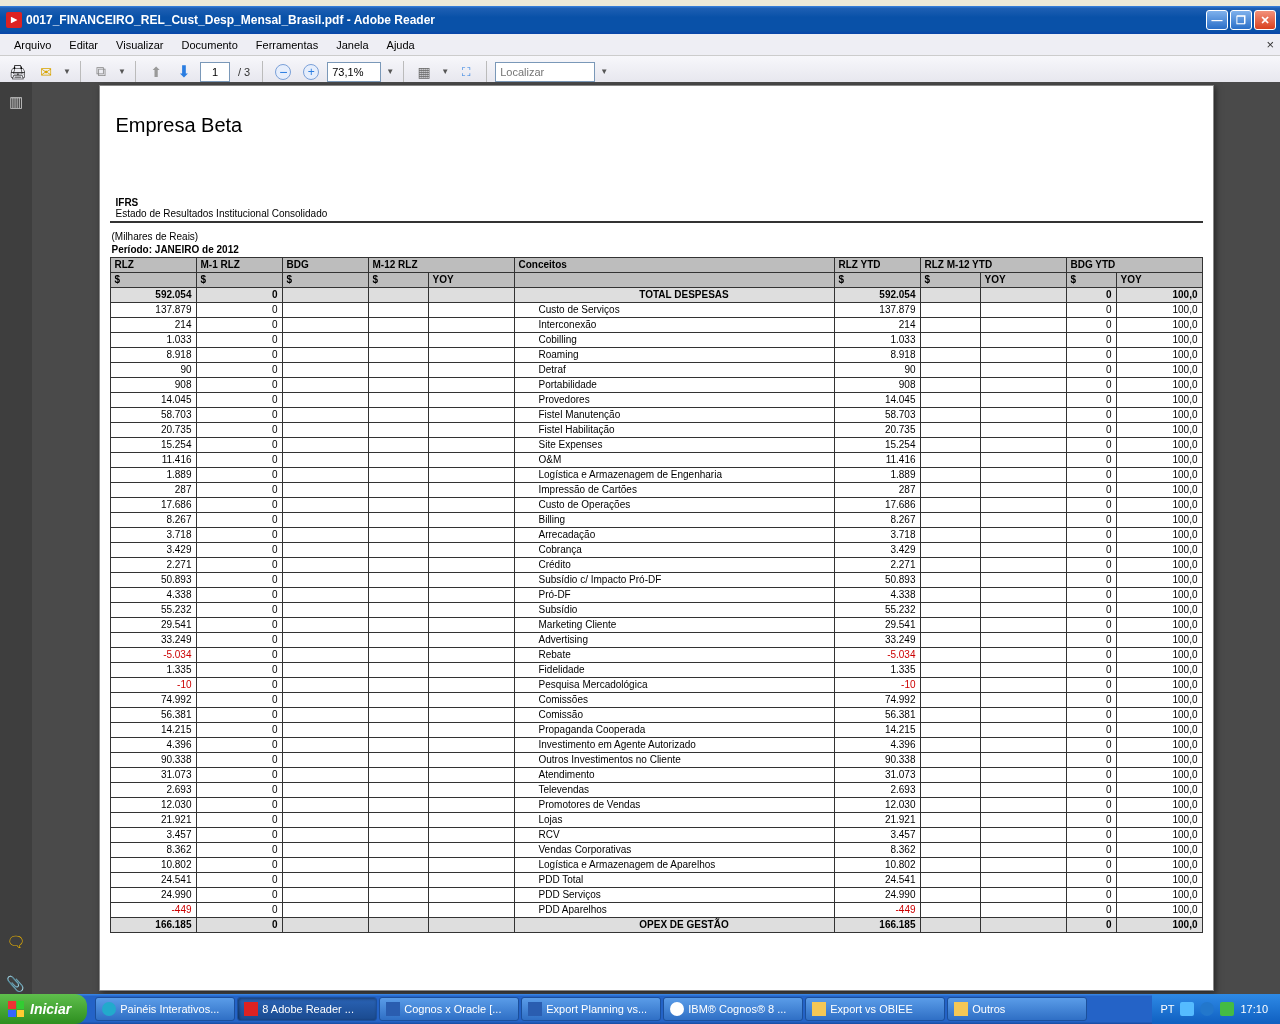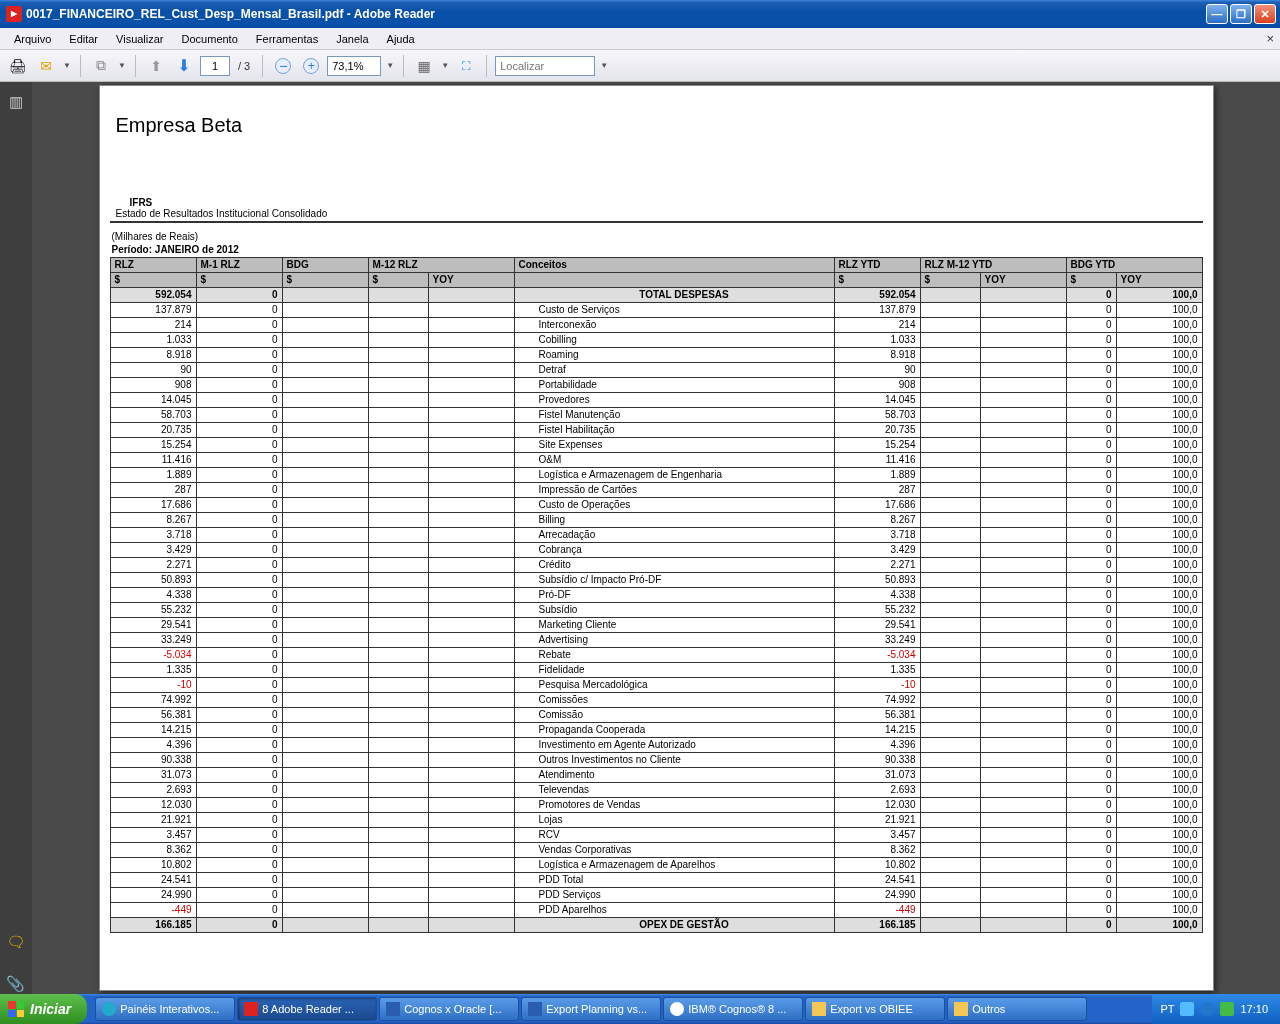--- a/index.html
+++ b/index.html
@@ -1,19 +1,19 @@
 <!DOCTYPE html>
 <html><head>
 <meta charset="utf-8">
 <style>
   * { margin: 0; padding: 0; box-sizing: border-box; }
   body { font-family: Tahoma, Arial, sans-serif; font-size: 11px; background: #ece9d8; overflow: hidden; width: 1280px; height: 1024px; }
 
   
-  .titlebar { height: 28px; background: linear-gradient(to bottom, #3b84e0 0%, #1e5fb3 8%, #0951a8 40%, #0951a8 88%, #0845aa 100%); display: flex; align-items: center; color: #fff; padding: 0 4px 0 6px; font-weight: bold; }
+  .titlebar { height: 28px; background: linear-gradient(to bottom, #3b84e0 0%, #1e5fb3 8%, #0951a8 40%, #0951a8 88%, #0845aa 100%); display: flex; align-items: center; color: #fff; padding: 0 4px 0 6px; font-weight: bold; margin-top: 6px; }
   .titlebar .app-icon { width: 16px; height: 16px; background: #d22; border-radius: 2px; margin-right: 4px; position: relative; }
   .titlebar .app-icon::after { content: ""; position: absolute; left: 3px; top: 3px; width: 10px; height: 10px; background: #fff; clip-path: polygon(0 0, 100% 50%, 0 100%); transform: scale(0.7); }
   .titlebar .title-text { flex: 1; font-size: 12px; }
   .win-btns { display: flex; gap: 2px; }
   .win-btn { width: 22px; height: 20px; border: 1px solid #fff; border-radius: 3px; background: linear-gradient(to bottom,#7fb1ec,#2a6fc8); display:flex; align-items:center; justify-content:center; color:#fff; font-size:11px; font-weight:bold; }
   .win-btn.close { background: linear-gradient(to bottom,#f2917a,#d9401f); }
 
   
   .menubar { height: 22px; background: #eeeef4; display:flex; align-items:center; padding: 0 6px; gap: 2px; border-bottom: 1px solid #ccc; position: relative;}
   .menu-item { padding: 2px 8px; cursor: default; }
@@ -43,21 +43,21 @@
   
   .workspace { position:absolute; top:82px; left:0; right:0; bottom:30px; background:#4a4a4a; display:flex;}
   .nav-panel { width:32px; background:#3e3e3e; display:flex; flex-direction:column; align-items:center; padding-top:10px; gap:22px;}
   .nav-icon { width:20px; height:20px; display:flex;align-items:center;justify-content:center; color:#ccc; font-size:15px;}
   .doc-area { flex:1; background:#4a4a4a; overflow:auto; padding: 3px 0; display:flex; justify-content:center;}
   .nav-spacer { flex:1; }
 
   
   .page { width: 1115px; background:#fff; border:1px solid #888; box-shadow: 2px 2px 6px rgba(0,0,0,.5); padding: 24px 10px 8px 10px; font-family: Arial, sans-serif; color:#000; font-size: 10px;}
   .company { font-size:20px; margin: 4px 0 60px 6px; }
-  .ifrs-head { font-size:10px; font-weight:bold; margin-left:20px;}
+  .ifrs-head { font-size:10px; font-weight:bold; margin-left:6px;}
   .ifrs-sub { font-size:10px; margin-left:6px; }
   .ifrs-line { border-top:2px solid #333; margin:2px 0 8px 0;}
   .meta { font-size:10px; margin-left:2px; margin-bottom:2px;}
   .meta.bold { font-weight:bold; }
 
   table.report { border-collapse: collapse; width:100%; font-size:10px; }
   table.report th, table.report td { border:1px solid #333; padding: 1px 4px; height:13px; line-height:12px;}
   table.report thead th { background:#bdbdbd; text-align:left; font-weight:bold; }
   table.report thead tr.sub th { background:#bdbdbd; }
   table.report td.num { text-align:right; }

